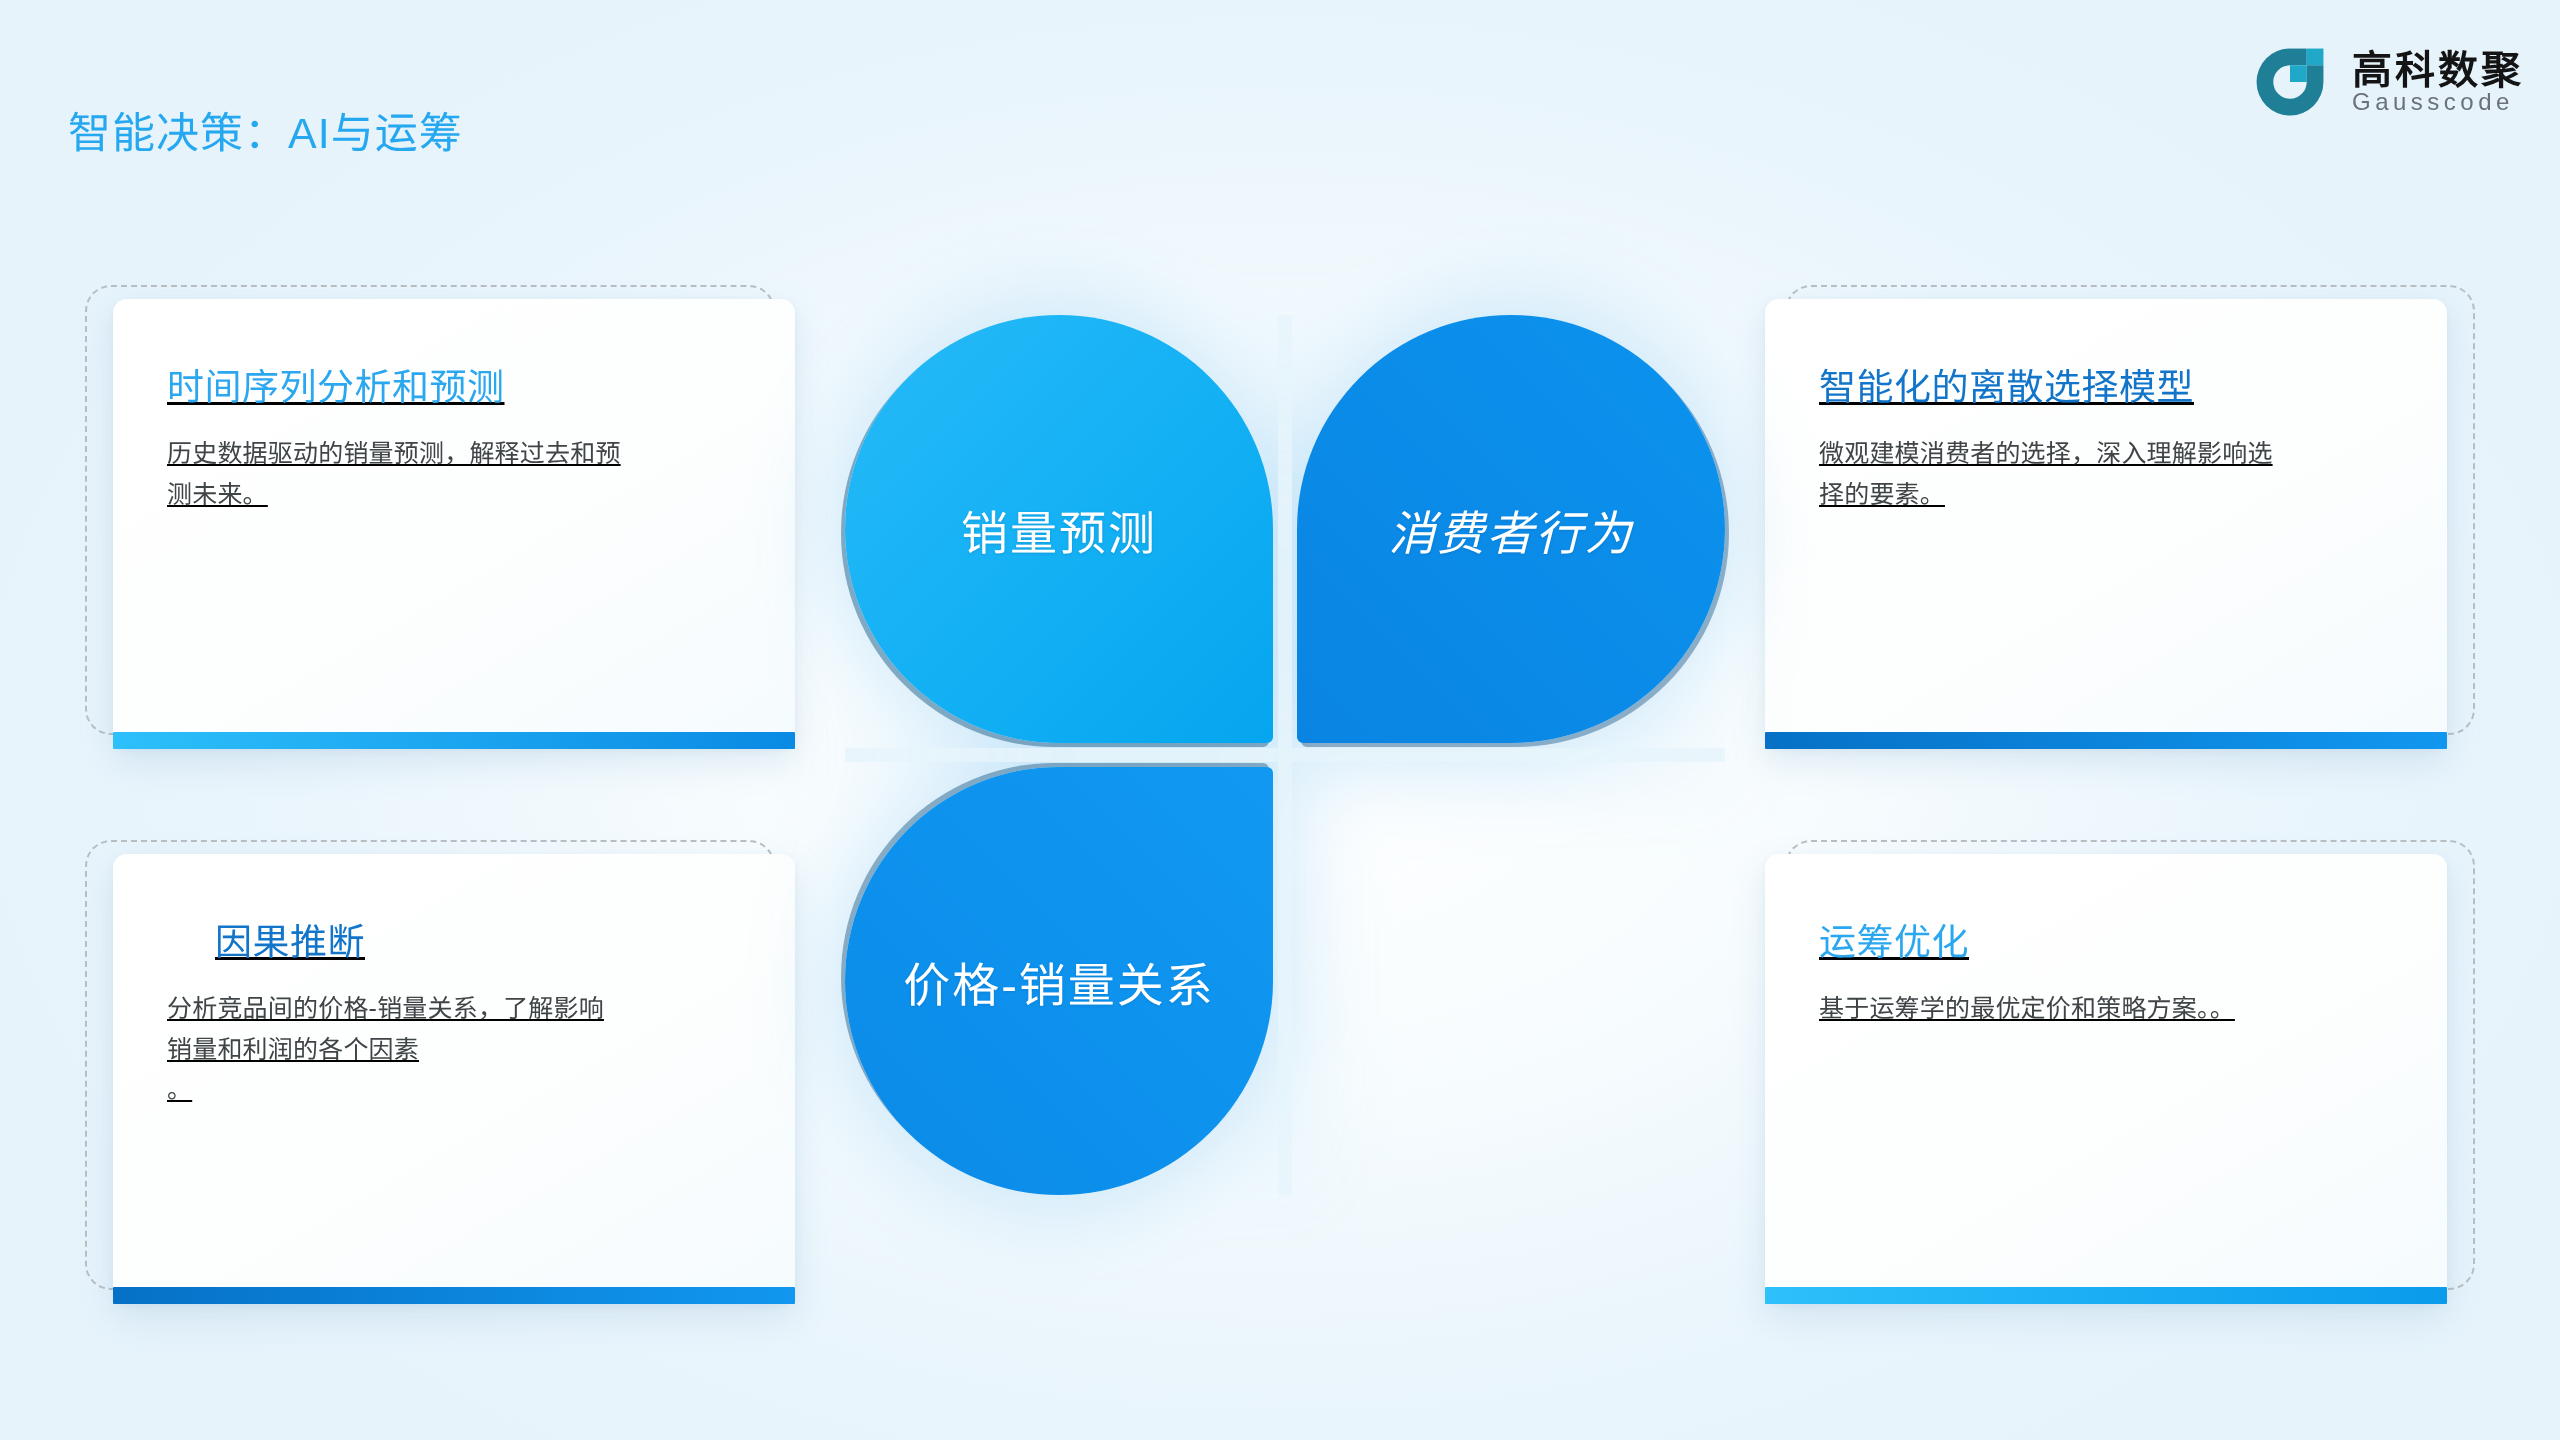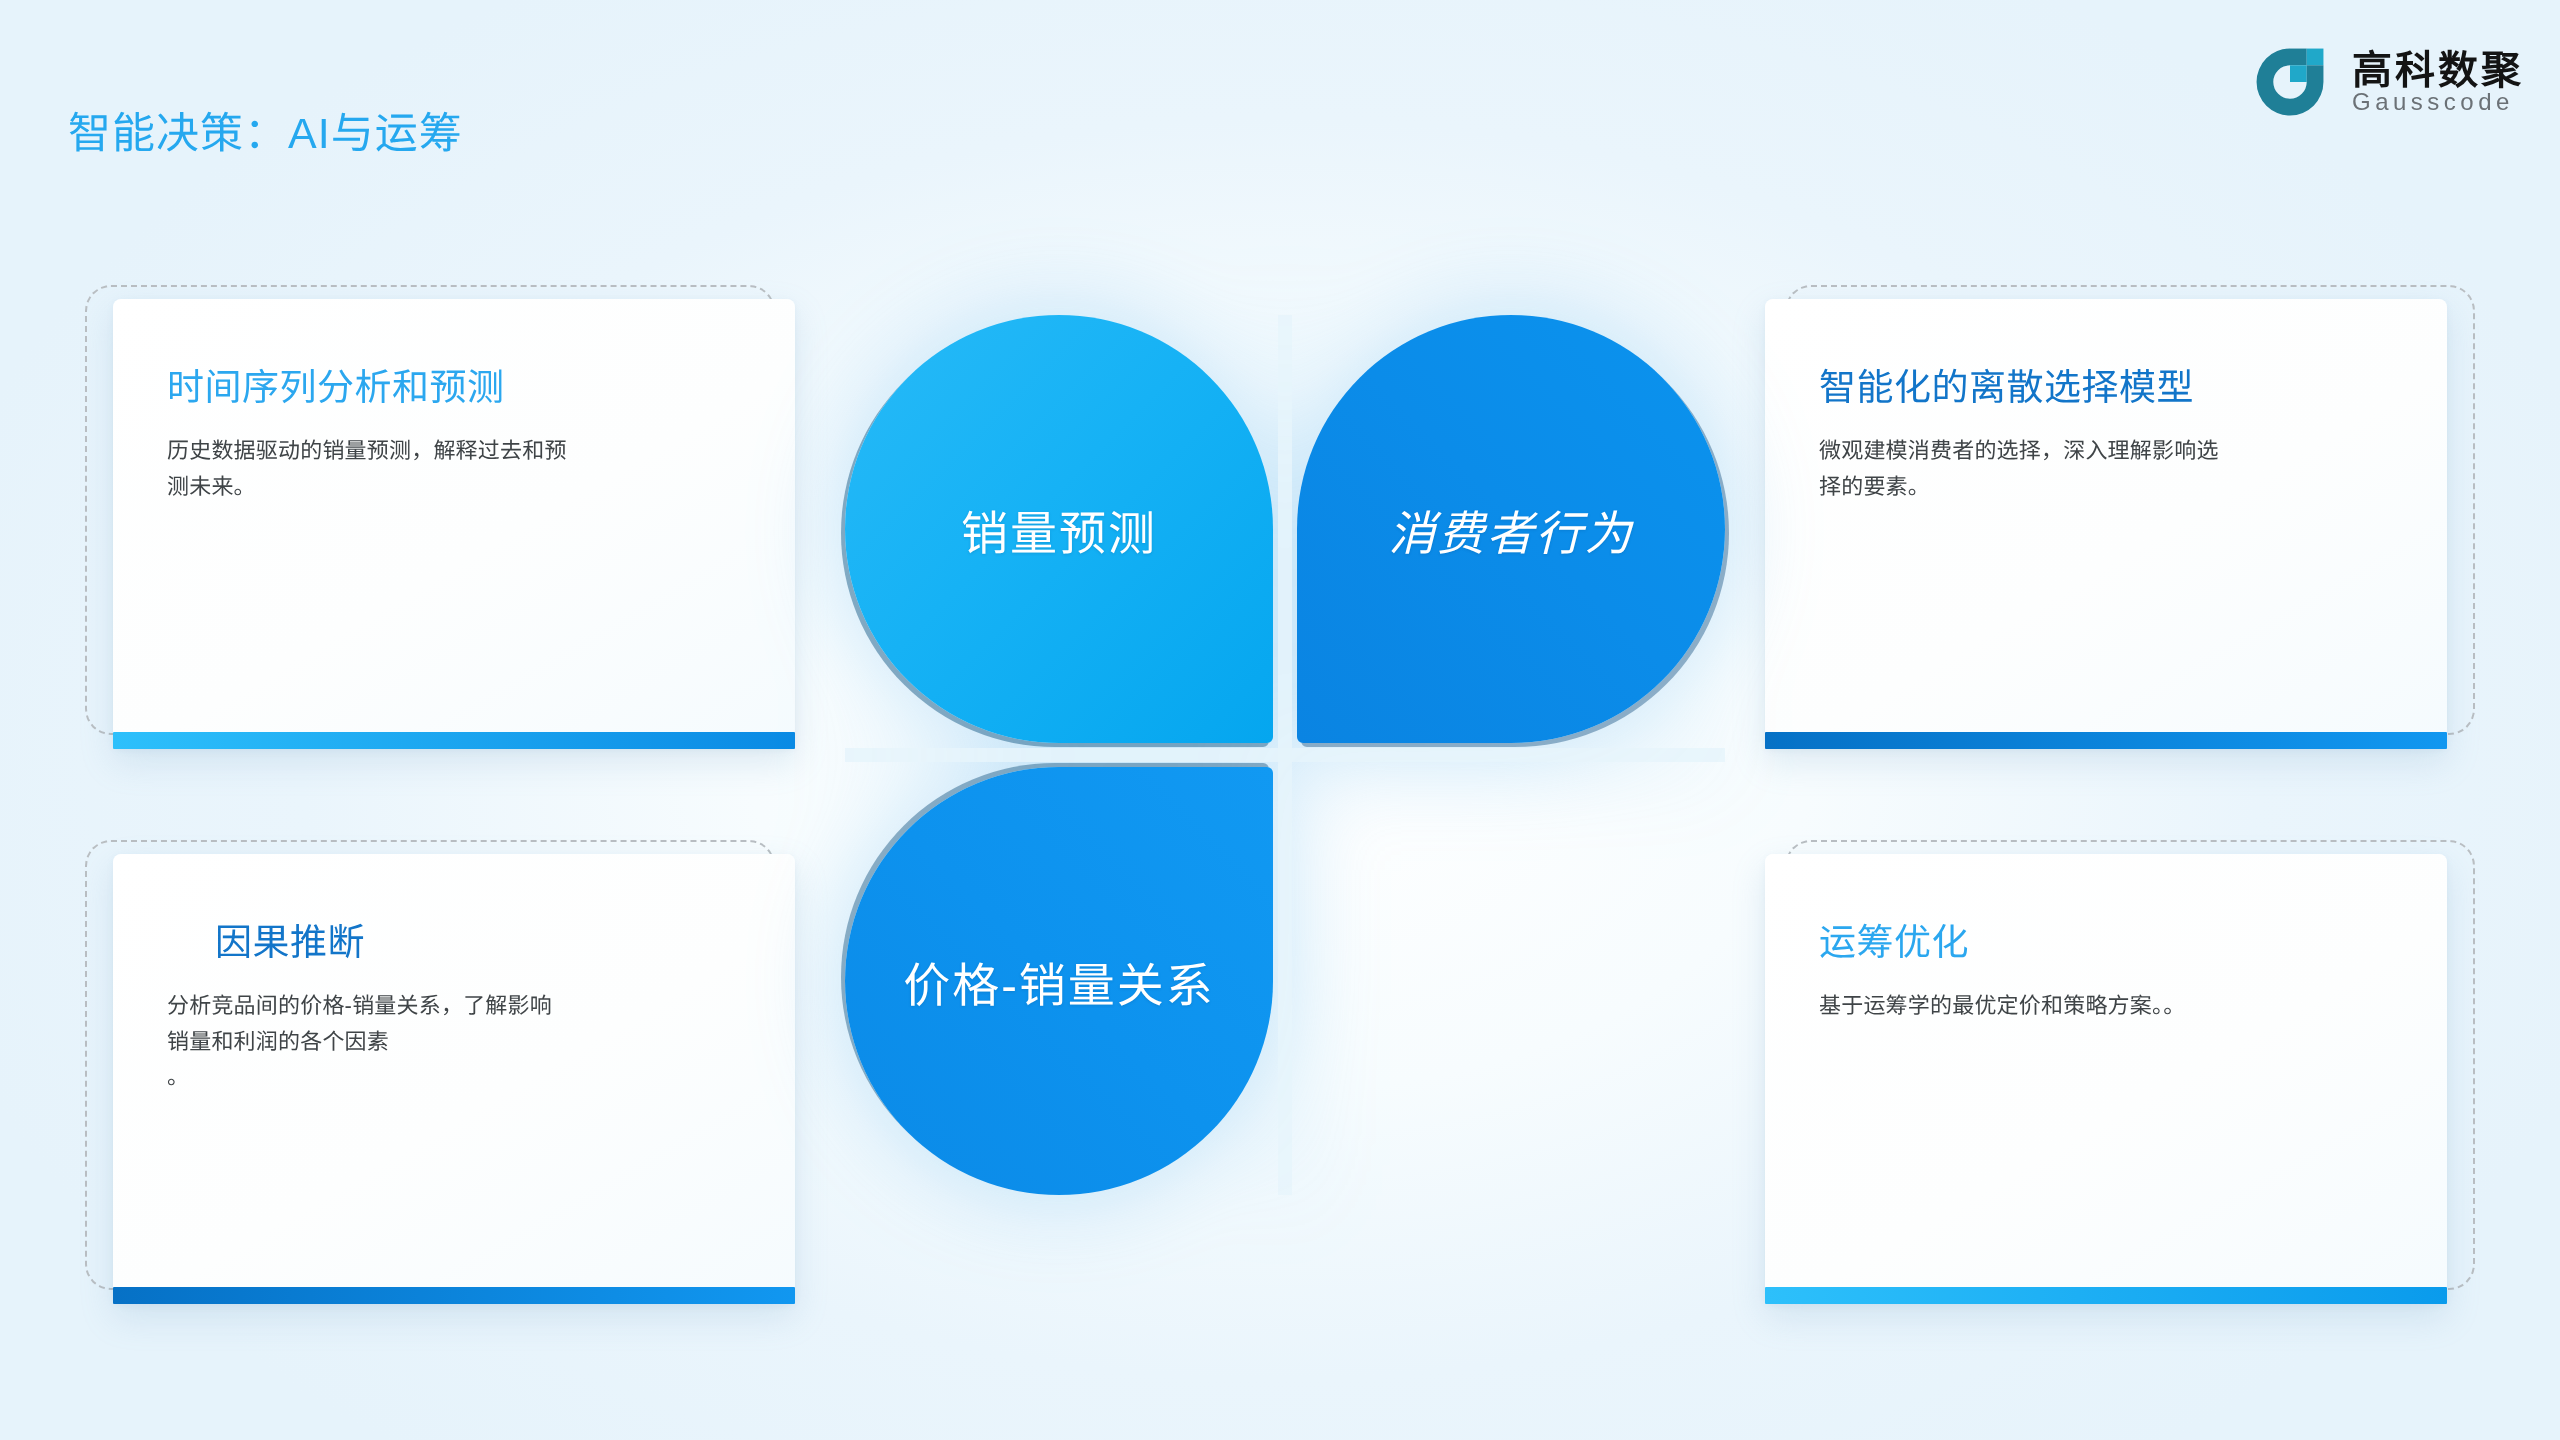--- a/index.html
+++ b/index.html
@@ -50,33 +50,34 @@
   }
   .card-dash {
     position:absolute; inset:0;
     border:2px dashed #b9bec2;
     border-radius:26px;
   }
   .card-body {
     position:absolute;
     left:28px; right:-20px; top:14px; bottom:-14px;
     background:linear-gradient(150deg,#ffffff 0%,#fdfefe 55%,#f5fbfe 100%);
-    border-radius:8px;
+    border-radius:14px;
     box-shadow:0 14px 34px rgba(120,165,200,.20), 0 2px 6px rgba(130,170,200,.10);
     padding:58px 32px 0 54px;
+    text-decoration:underline;
   }
   .card.right .card-body {
     left:-20px; right:28px;
   }
   .card-title {
     font-size:37px; font-weight:400; letter-spacing:.5px;
     margin-bottom:22px; white-space:nowrap;
   }
   .card-desc {
-    font-size:22px; line-height:1.62; color:#3f4447;
+    font-size:25px; line-height:1.62; color:#3f4447;
     font-weight:400; letter-spacing:.2px;
     white-space:pre-line;
   }
   .card-bar {
     position:absolute; left:0; right:0; bottom:0;
     height:17px; border-radius:1px;
   }
 
   
   .card-arrow {

